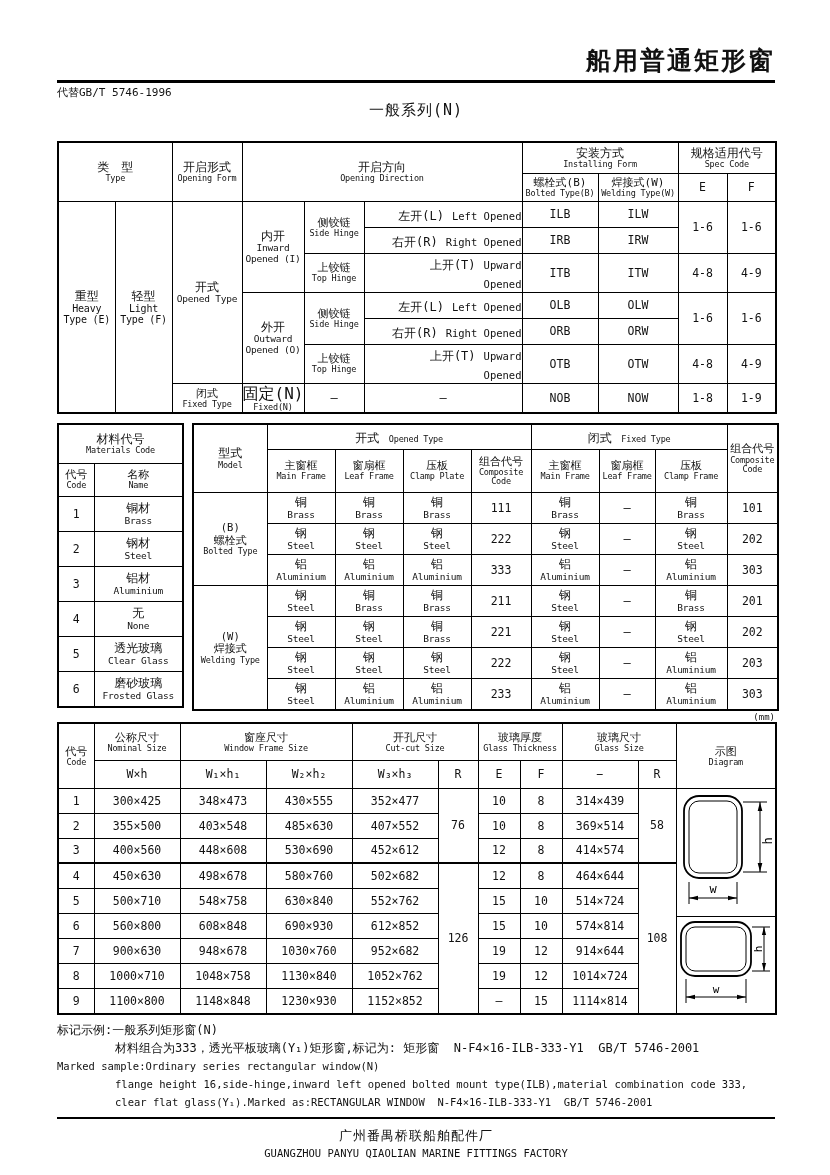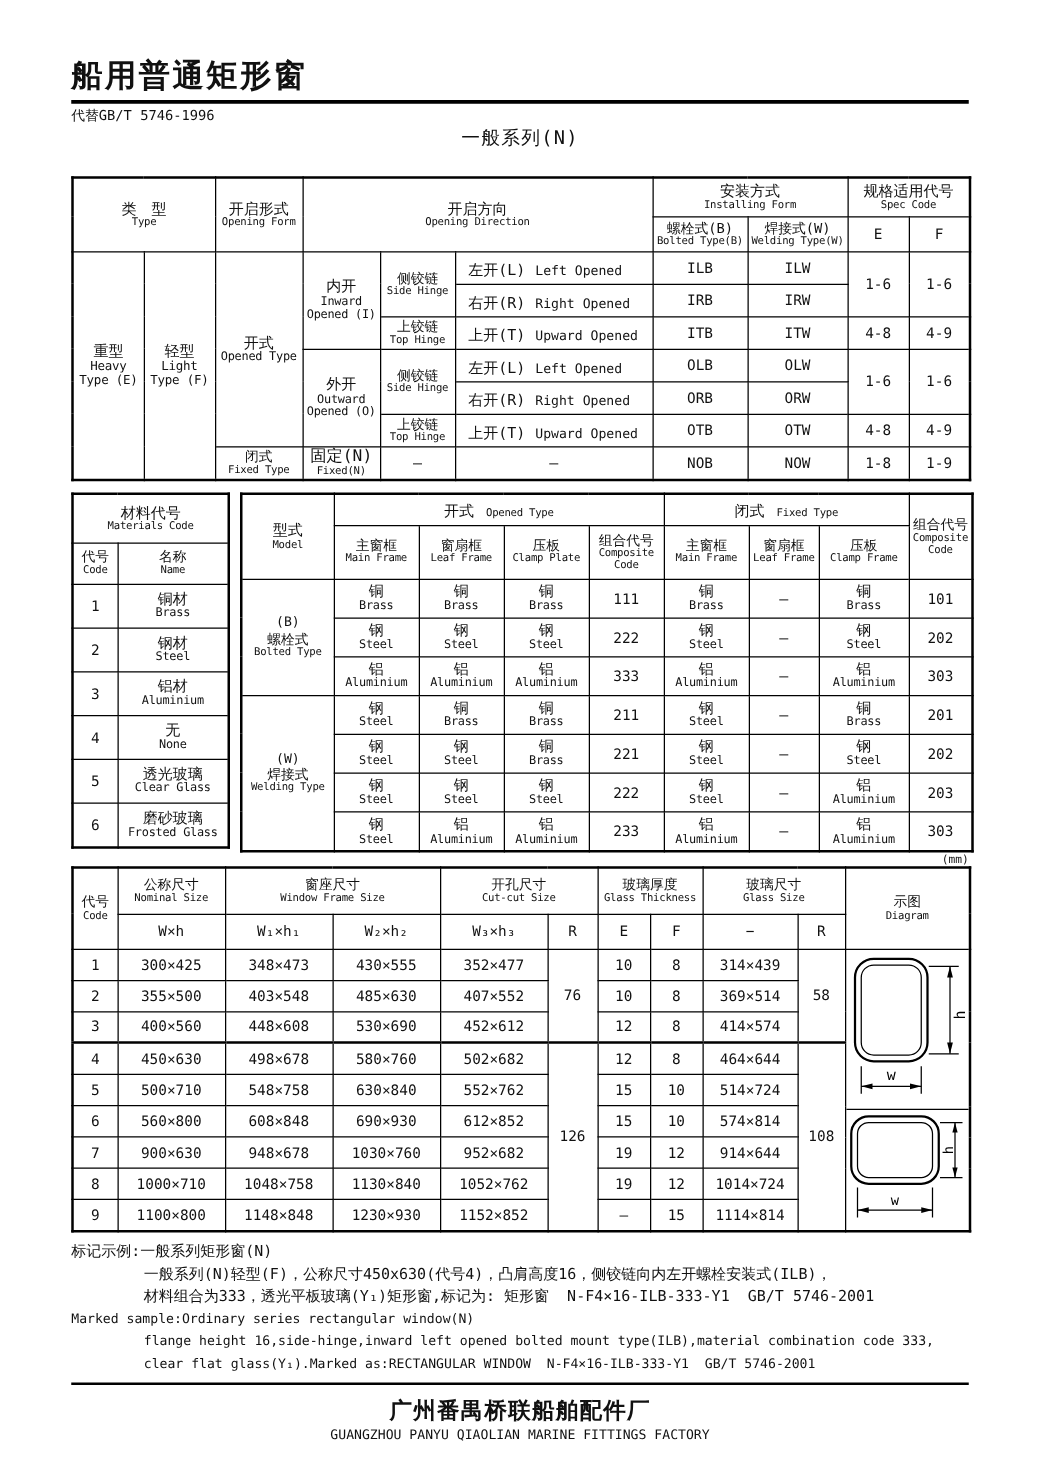--- a/index.html
+++ b/index.html
@@ -5,40 +5,40 @@
   * { margin:0; padding:0; box-sizing:border-box; }
   html,body { background:#fff; }
   body {
     width:830px; height:1175px; overflow:hidden;
     font-family:"DejaVu Sans Mono","Liberation Mono",monospace;
     color:#111;
   }
   .page { padding:44px 55px 0 57px; width:830px; }
 
   
-  .title-row { display:flex; justify-content:space-between; align-items:flex-end; }
+  .title-row { display:flex; justify-content:flex-end; align-items:flex-end; }
   .title-zh { font-size:25px; font-weight:600; letter-spacing:2px; font-family:"DejaVu Sans Mono",sans-serif; }
   .title-en { font-size:19px; font-weight:bold; letter-spacing:-0.5px; font-family:"Liberation Sans","DejaVu Sans",sans-serif; padding-bottom:2px; }
   .rule { border-top:3px solid #000; margin-top:3px; }
   .sub-row { position:relative; height:56px; margin-top:2px; }
   .std1 { font-size:14px; letter-spacing:0.5px; }
   .std2 { font-size:11px; }
   .series { position:absolute; left:0; right:0; top:16px; text-align:center; }
   .series-zh { font-size:15px; letter-spacing:1px; }
   .series-en { font-size:10.5px; margin-top:1px; }
 
   
   table { border-collapse:collapse; table-layout:fixed; }
   td,th { border:1px solid #000; text-align:center; vertical-align:middle;
           padding:0; font-weight:normal; overflow:hidden; }
   table.t { border:2px solid #000; }
   .zh { font-size:12px; line-height:1.2; }
   .en { font-size:8.5px; line-height:1.1; letter-spacing:-0.2px; }
   .num { font-size:11.5px; }
-  .dir { text-align:left; padding-left:10px; }
+  .dir { text-align:right; padding-left:23px; }
   .en-inline { font-size:10.5px; margin-left:8px; }
   .dash { font-size:12px; }
 
   .t2wrap { display:flex; gap:8px; margin-top:9px; align-items:flex-start; }
 
   .unit { text-align:right; font-size:9px; margin-top:2px; line-height:1; }
 
   .hsep td { border-top:2px solid #000; }
 
   
@@ -49,21 +49,21 @@
 
   
   .notes { margin-top:6px; }
   .note { font-size:12px; line-height:18px; white-space:pre; }
   .note-en { font-size:10.5px; line-height:18px; white-space:pre; }
   .ind { padding-left:58px; }
 
   
   .foot-rule { border-top:2.5px solid #000; margin-top:6px; }
   .factory { text-align:center; margin-top:8px; }
-  .factory-zh { font-size:18px; letter-spacing:1px;font-weight:bold; }
+  .factory-zh { font-size:13px; letter-spacing:1px; }
   .factory-en { font-size:10.5px; margin-top:2px; }
 </style>
 </head>
 <body>
 
 <div class="page">
 
   <div class="title-row">
     <div class="title-zh">船用普通矩形窗</div>
   </div>
@@ -196,21 +196,21 @@
       <td class="num">OTW</td>
       <td class="num">4-8</td>
       <td class="num">4-9</td>
     </tr>
     <tr style="height:27px">
       <td>
             <div class="zh" style="font-size:11px">闭式</div>
             <div class="en">Fixed Type</div>
           </td>
       <td>
-            <div class="zh" style="font-size:13px">固定(N)</div>
+            <div class="zh" style="font-size:16px">固定(N)</div>
             <div class="en">Fixed(N)</div>
           </td>
       <td class="dash">—</td>
       <td class="dash">—</td>
       <td class="num">NOB</td>
       <td class="num">NOW</td>
       <td class="num">1-8</td>
       <td class="num">1-9</td>
     </tr>
   </tbody>
@@ -717,21 +717,20 @@
       <td class="num">1152×852</td>
       <td class="num">—</td>
       <td class="num">15</td>
       <td class="num">1114×814</td>
     </tr>
   </tbody>
     </table>
 
   <div class="notes">
     <div class="note">标记示例:一般系列矩形窗(N)</div>
-    <div class="note ind">一般系列(N)轻型(F)，公称尺寸450x630(代号4)，凸肩高度16，侧铰链向内左开螺栓安装式(ILB)，</div>
     <div class="note ind">材料组合为333，透光平板玻璃(Y₁)矩形窗,标记为: 矩形窗  N-F4×16-ILB-333-Y1  GB/T 5746-2001</div>
     <div class="note-en">Marked sample:Ordinary series rectangular window(N)</div>
     <div class="note-en ind">flange height 16,side-hinge,inward left opened bolted mount type(ILB),material combination code 333,</div>
     <div class="note-en ind">clear flat glass(Y₁).Marked as:RECTANGULAR WINDOW  N-F4×16-ILB-333-Y1  GB/T 5746-2001</div>
   </div>
 
   <div class="foot-rule"></div>
   <div class="factory">
     <div class="factory-zh">广州番禺桥联船舶配件厂</div>
     <div class="factory-en">GUANGZHOU PANYU QIAOLIAN MARINE FITTINGS FACTORY</div>

